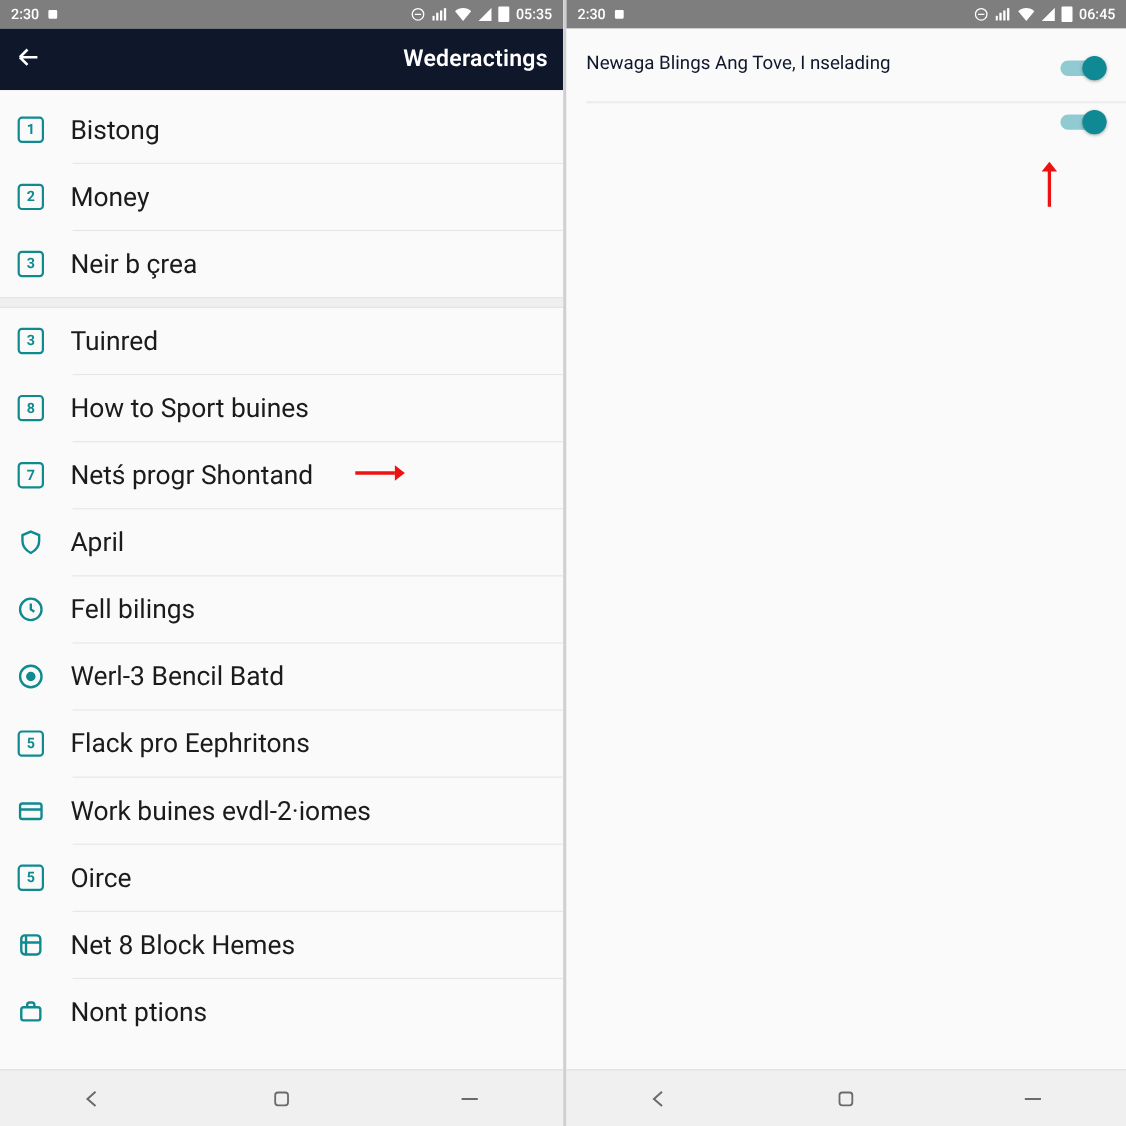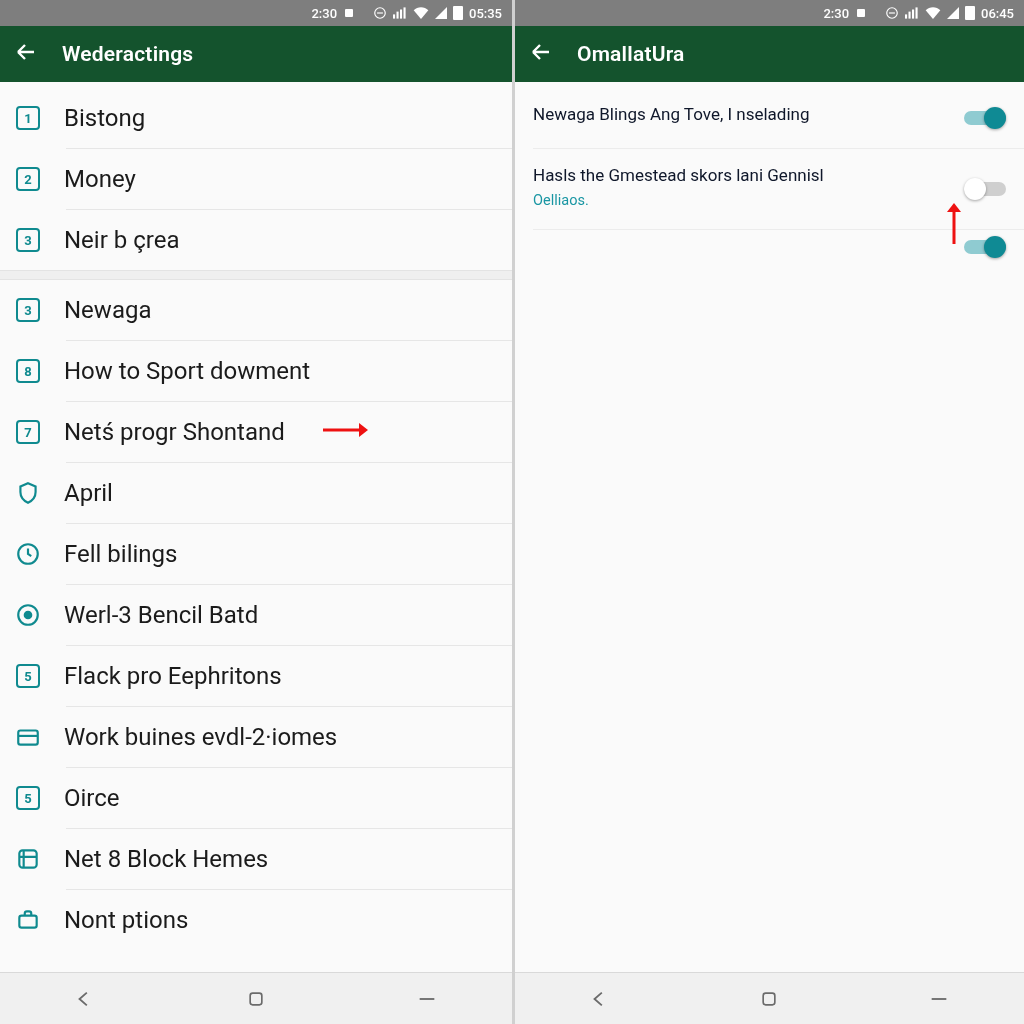--- a/index.html
+++ b/index.html
@@ -2,27 +2,27 @@
 <html><head>
 <meta charset="utf-8">
 <style>
   * { box-sizing: border-box; margin: 0; padding: 0; }
   html, body { width: 1024px; height: 1024px; overflow: hidden; font-family: Roboto, "Helvetica Neue", Arial, sans-serif; background:#e9e9e9; }
   .wrap { display:flex; width:1024px; height:1024px; }
   .phone { width:512px; height:1024px; background:#fafafa; display:flex; flex-direction:column; position:relative; }
   .phone + .phone { border-left:3px solid #d0d0d0; }
 
   
-  .statusbar { height:26px; background:#7e7e7e; color:#fff; display:flex; align-items:center; justify-content:flex-end; padding:0 10px; font-size:13px; font-weight:500; }
+  .statusbar { height:26px; background:#7e7e7e; color:#fff; display:flex; align-items:center; justify-content:space-between; padding:0 10px; font-size:13px; font-weight:500; }
   .statusbar .sb-left, .statusbar .sb-right { display:flex; align-items:center; gap:6px; }
   .statusbar svg { fill:#fff; display:block; }
   .sb-batt { width:10px; height:14px; background:#fff; border-radius:1px; }
 
   
-  .appbar { height:56px; background:#14532d; color:#fff; display:flex; align-items:center; padding:0 14px; gap:24px; }
+  .appbar { height:56px; background:#0f172a; color:#fff; display:flex; align-items:center; padding:0 14px; gap:24px;justify-content:space-between; }
   .appbar .back svg { stroke:#fff; }
   .appbar .title { font-size:21px; font-weight:600; letter-spacing:.2px; }
 
   
   .content { flex:1; overflow:hidden; background:#fafafa; padding-top:6px; }
 
   
   .section-gap { height:10px; background:#efefef; border-top:1px solid #e3e3e3; border-bottom:1px solid #e3e3e3; }
   .li { display:flex; align-items:center; height:60px; padding:0 16px 0 14px; gap:22px; }
   .li .icon { width:28px; height:28px; display:flex; align-items:center; justify-content:center; }
@@ -116,28 +116,28 @@
           <div class="icon">
             <div class="numbox">3</div>
           </div>
           <div class="label">Neir b çrea</div>
         </div>
         <div class="section-gap"></div>
         <div class="li">
           <div class="icon">
             <div class="numbox">3</div>
           </div>
-          <div class="label">Newaga</div>
+          <div class="label">Tuinred</div>
         </div>
         <div class="divider"></div>
         <div class="li">
           <div class="icon">
             <div class="numbox">8</div>
           </div>
-          <div class="label">How to Sport dowment</div>
+          <div class="label">How to Sport buines</div>
         </div>
         <div class="divider"></div>
         <div class="li">
           <div class="icon">
             <div class="numbox">7</div>
           </div>
           <div class="label">Netś progr Shontand</div>
           <div style="margin-left: 14px;"><svg width="48" height="18" viewBox="0 0 48 18">
               <line x1="2" y1="9" x2="38" y2="9" stroke="#e11" stroke-width="3"></line>
               <path d="M38 2l9 7-9 7z" fill="#e11"></path>
@@ -263,51 +263,35 @@
             <path d="M12 18L1 5c6-6 16-6 22 0L12 18z"></path>
           </svg>
         <svg width="12" height="12" viewBox="0 0 16 16">
             <path d="M0 16L16 0v16z"></path>
           </svg>
         <div class="sb-batt"></div>
         <span>06:45</span>
       </div>
     </div>
 
-    <div class="appbar">
-      <span class="back">
-        <svg width="24" height="24" viewBox="0 0 24 24" fill="none" stroke-width="2.4">
-            <path d="M20 12H4m0 0l7-7m-7 7l7 7"></path>
-          </svg>
-      </span>
-      <span class="title">OmallatUra</span>
-    </div>
 
     <div class="content" id="right-list" style="position:relative;">
 
     <div class="setting">
           <div class="s-title">Newaga Blings Ang Tove, I nselading</div>
           <div class="toggle on">
             <div class="track"></div>
             <div class="knob"></div>
           </div>
         </div>
         <div class="sdiv"></div>
         <div style="position: absolute; right: 60px; top: 120px;"><svg width="20" height="44" viewBox="0 0 20 44">
             <line x1="10" y1="42" x2="10" y2="8" stroke="#e11" stroke-width="3"></line>
             <path d="M3 10l7-9 7 9z" fill="#e11"></path>
           </svg></div>
-        <div class="setting">
-          <div class="s-title">Hasls the Gmestead skors lani Gennisl</div>
-          <div class="s-desc"><span></span><span class="s-link">Oelliaos.</span><span></span></div>
-          <div class="toggle ">
-            <div class="track"></div>
-            <div class="knob"></div>
-          </div>
-        </div>
         <div class="sdiv"></div>
         <div class="setting">
           <div class="toggle on">
             <div class="track"></div>
             <div class="knob"></div>
           </div>
         </div>
       </div>
 
     <div class="navbar">

